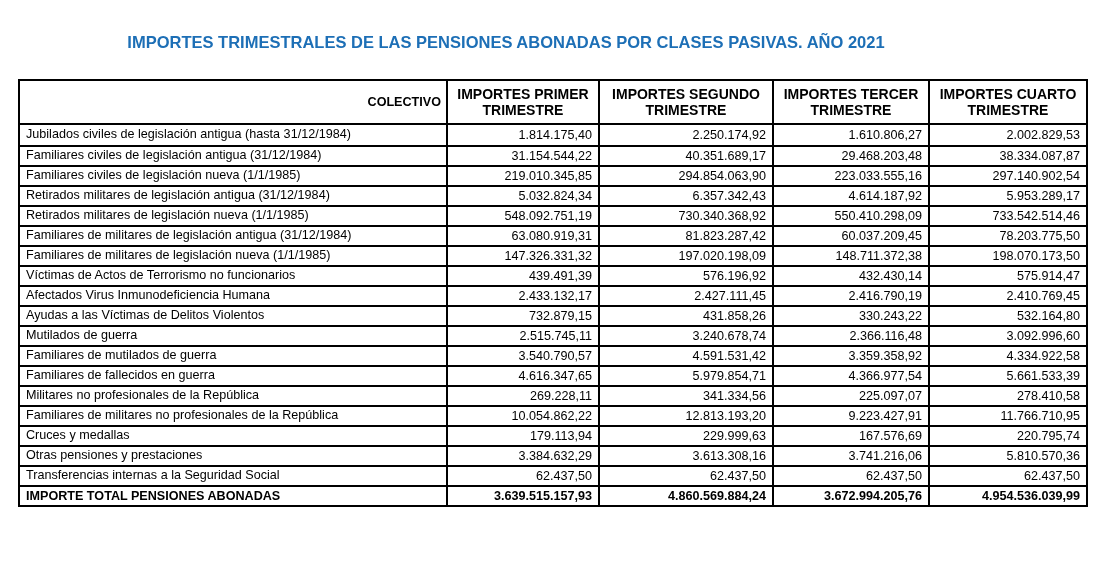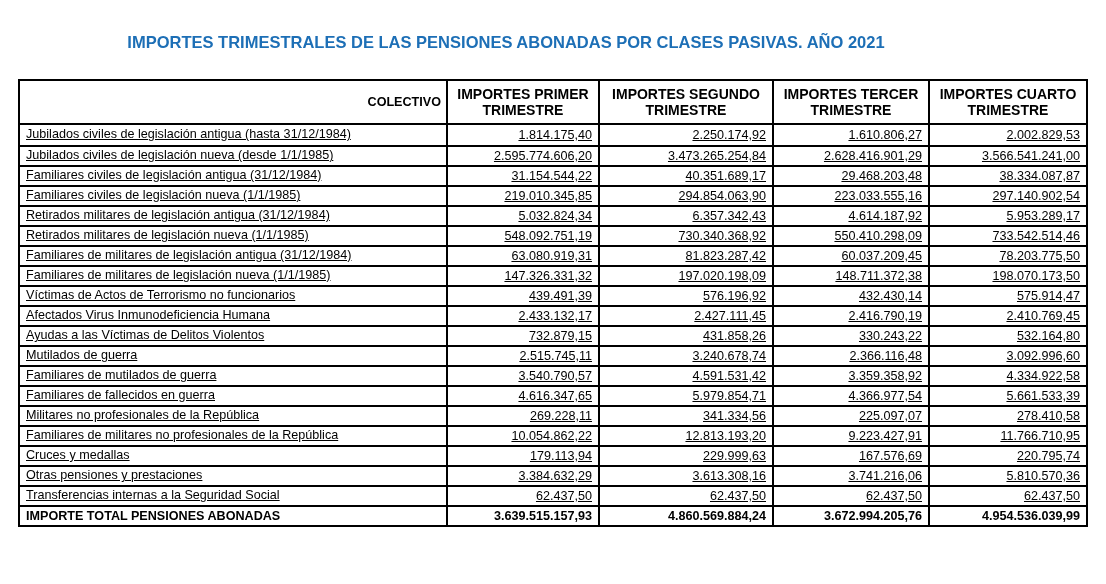--- a/index.html
+++ b/index.html
@@ -8,21 +8,21 @@
   .title { position: absolute; left: 0; top: 33px; width: 1012px; text-align: center;
            font-size: 16.5px; font-weight: bold; color: #1d6fb6; letter-spacing: 0px; }
   table.pens { position: absolute; left: 18px; top: 79px; border-collapse: collapse;
                table-layout: fixed; width: 1068px; }
   table.pens td, table.pens th { border: 2px solid #000; padding: 0 5px; font-size: 12.6px;
                white-space: nowrap; overflow: hidden; }
   table.pens th { font-weight: bold; text-align: center; height: 42px; line-height: 16px; font-size: 14px; }
   table.pens th.col0 { font-size: 12.6px; text-align: right; }
   table.pens td.lab { text-align: left; padding-left: 6px; }
   table.pens td.num { text-align: right; padding-right: 6px; }
-  table.pens tr.r { height: 20px; text-decoration: underline; }
+  table.pens tr.r { height: 20px; }
   table.pens tr.r td { line-height: 17px; }
   table.pens tr.first td.lab { vertical-align: top; padding-top: 1px; }
   table.pens tr.first td.num { vertical-align: bottom; padding-bottom: 1px; }
   table.pens tr.first { height: 22px; }
   table.pens tr.r td.lab { vertical-align: top; }
   table.pens tr.r td.num { vertical-align: bottom; }
   table.pens tr.total td { font-weight: bold; height: 18px; line-height: 17px; }
   table.pens tr.total td.lab { text-align: left; }
 </style>
 </head>
@@ -47,27 +47,20 @@
       <th style="white-space:normal;"><span>IMPORTES CUARTO TRIMESTRE</span></th>
     </tr>
   </thead>
   <tbody id="tbody">
       <tr class="r first">
         <td class="lab">Jubilados civiles de legislación antigua (hasta 31/12/1984)</td>
         <td class="num">1.814.175,40</td>
         <td class="num">2.250.174,92</td>
         <td class="num">1.610.806,27</td>
         <td class="num">2.002.829,53</td>
-      </tr>
-      <tr class="r">
-        <td class="lab">Jubilados civiles de legislación nueva (desde 1/1/1985)</td>
-        <td class="num">2.595.774.606,20</td>
-        <td class="num">3.473.265.254,84</td>
-        <td class="num">2.628.416.901,29</td>
-        <td class="num">3.566.541.241,00</td>
       </tr>
       <tr class="r">
         <td class="lab">Familiares civiles de legislación antigua (31/12/1984)</td>
         <td class="num">31.154.544,22</td>
         <td class="num">40.351.689,17</td>
         <td class="num">29.468.203,48</td>
         <td class="num">38.334.087,87</td>
       </tr>
       <tr class="r">
         <td class="lab">Familiares civiles de legislación nueva (1/1/1985)</td>

